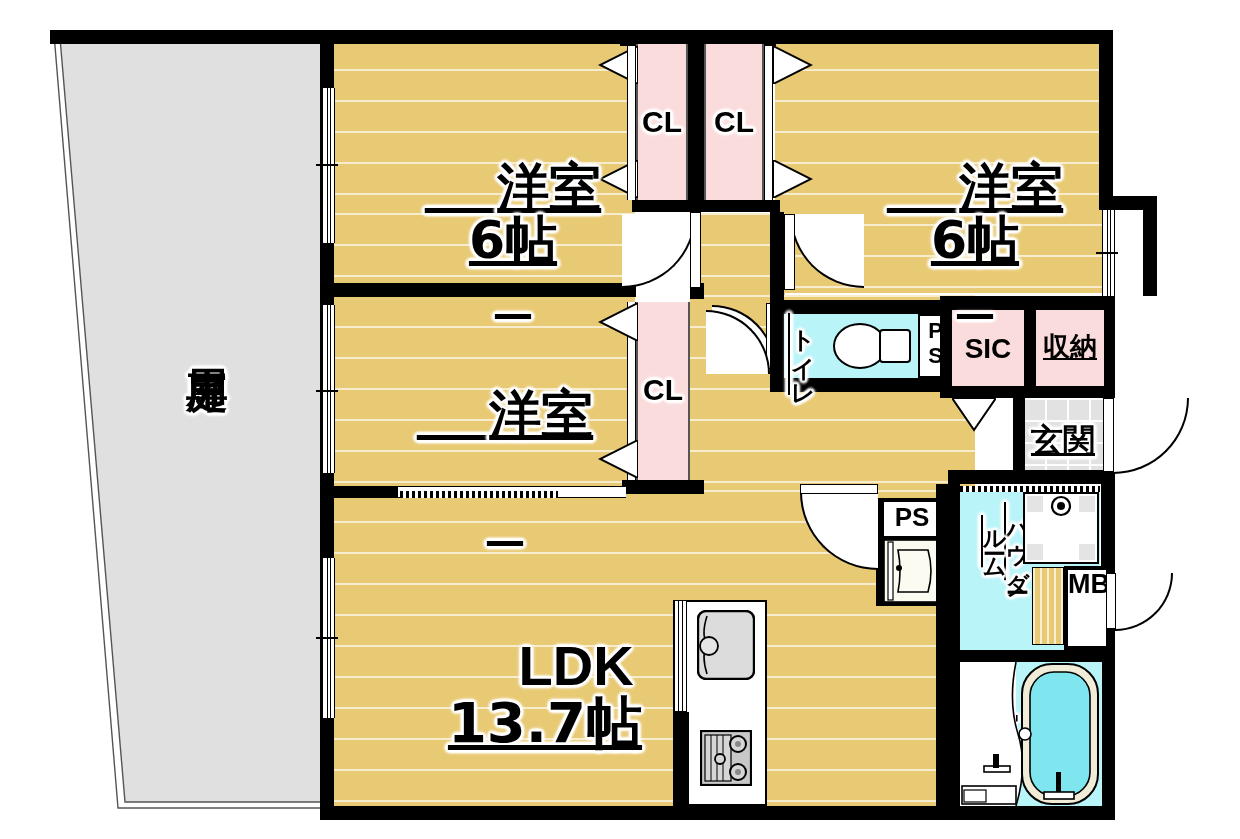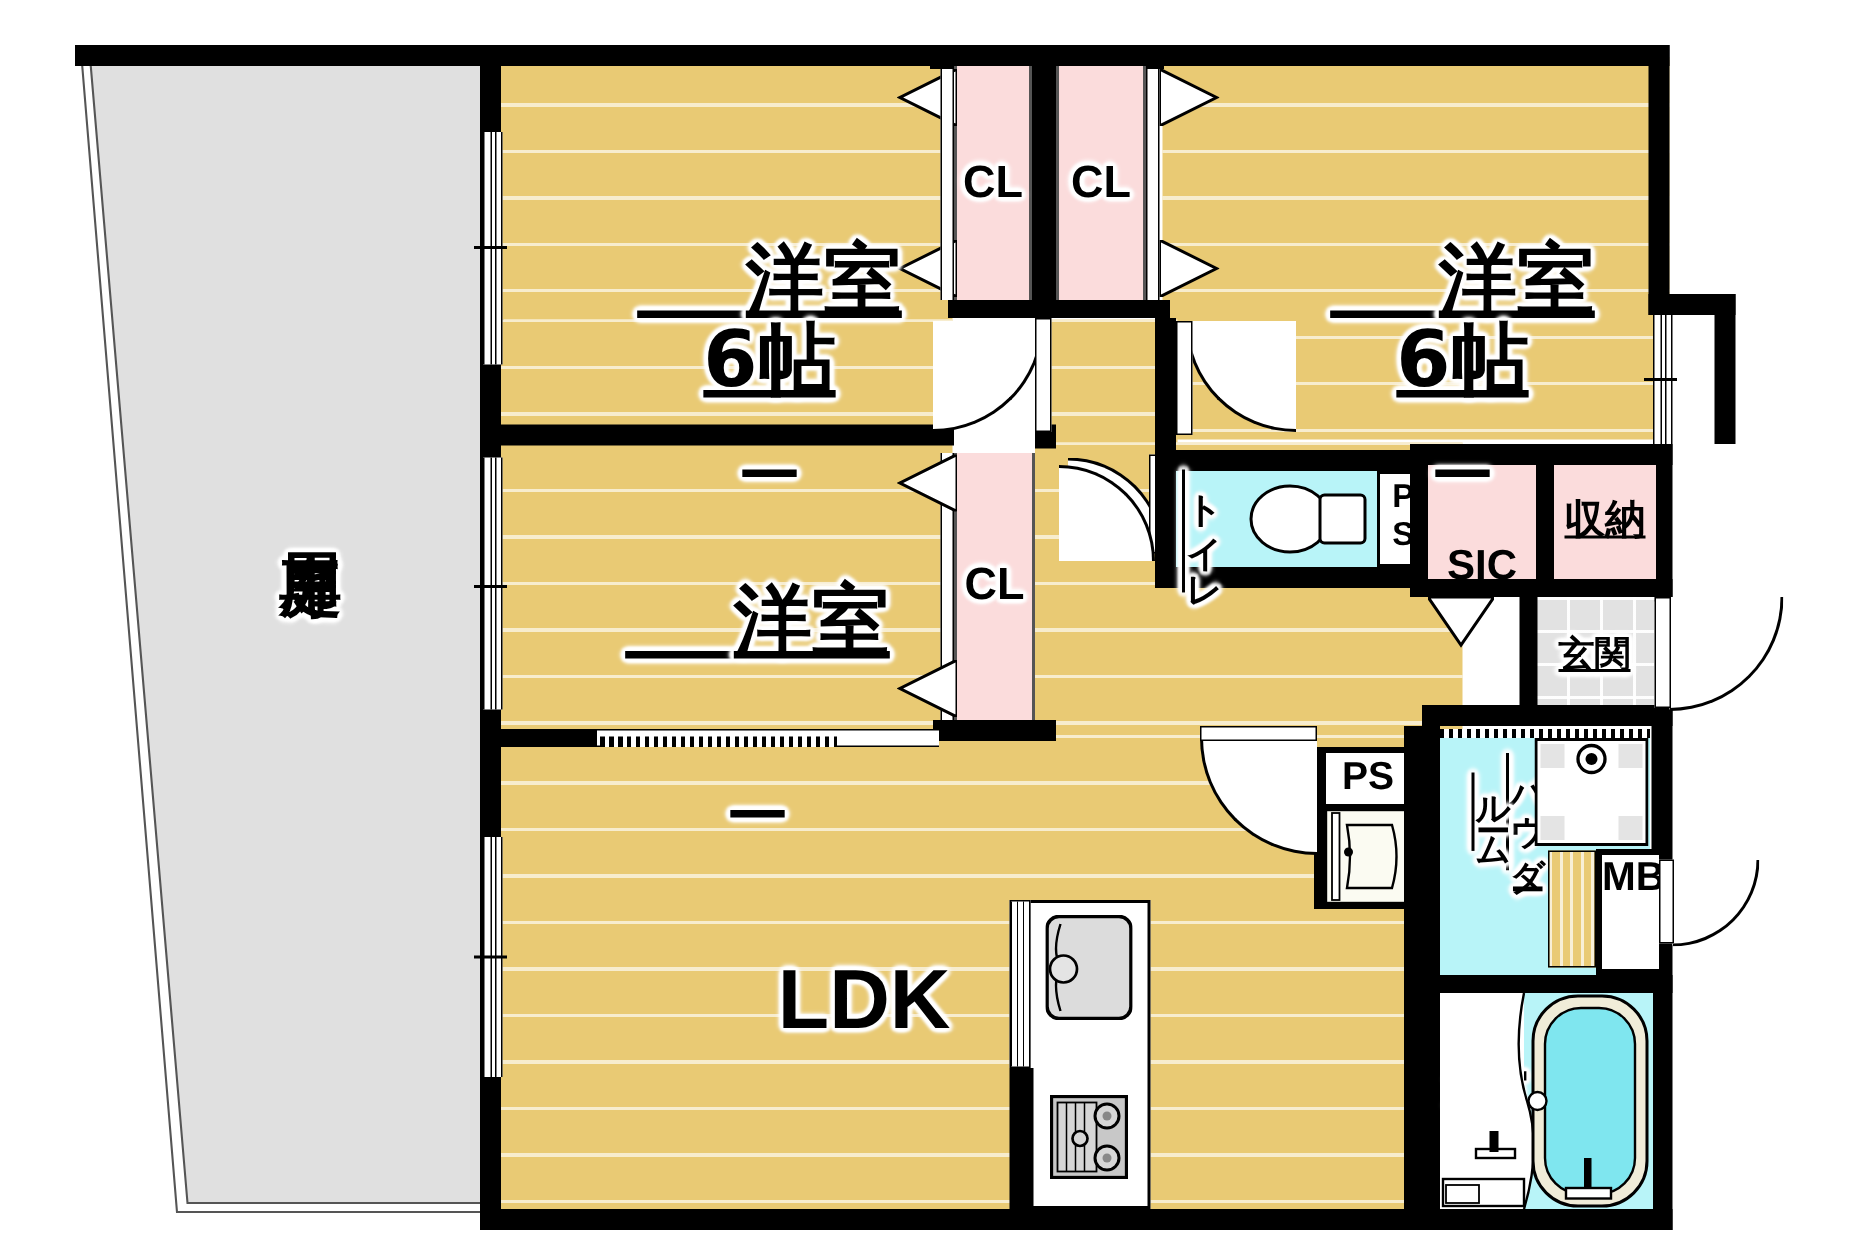--- a/index.html
+++ b/index.html
@@ -195,41 +195,41 @@
     <rect x="48" y="12" width="30" height="32" rx="3" fill="#fff" stroke="#000" stroke-width="2"></rect>
   </svg>
 
   <div class="abs" style="left:918px;top:314px;width:30px;height:64px;background:#fff;border:2px solid #000;"></div>
   <div class="lbl vert" style="left:924px;top:318px;font-size:22px;text-shadow:none;">PS</div>
 
   <div class="swing sw-tr" style="left:706px;top:310px;width:62px;height:62px;"></div>
 
   <div class="wall" style="left:948px;top:296px;width:167px;height:14px;"></div>
   <div class="room floor-pink" style="left:952px;top:310px;width:72px;height:76px;"></div>
-  <div class="lbl" style="left:952px;top:335px;width:72px;font-size:28px;text-shadow:none;margin-top:28px;">SIC</div>
+  <div class="lbl" style="left:952px;top:335px;width:72px;font-size:28px;text-shadow:none;">SIC</div>
   <div class="wall" style="left:1024px;top:300px;width:12px;height:90px;"></div>
   <div class="room floor-pink" style="left:1036px;top:310px;width:68px;height:76px;"></div>
   <div class="lbl lbl-jp" style="left:1036px;top:333px;width:68px;font-size:27px;text-shadow:none;">収納</div>
   <div class="wall" style="left:940px;top:296px;width:12px;height:94px;"></div>
   <div class="wall" style="left:940px;top:386px;width:175px;height:12px;"></div>
 
   <div class="fold" style="left:952px;top:398px;">
     <svg width="44" height="34" viewBox="0 0 44 34">
         <polygon points="0,0 44,0 22,32" fill="#fff" stroke="#000" stroke-width="2"></polygon>
       </svg>
   </div>
 
   <div class="fold" style="left:1044px;top:398px;">
     <svg width="44" height="34" viewBox="0 0 44 34">
         <polygon points="0,0 44,0 22,32" fill="#fff" stroke="#000" stroke-width="2"></polygon>
       </svg>
   </div>
 
   <div class="room floor-tile" style="left:1023px;top:398px;width:80px;height:72px;"></div>
-  <div class="lbl lbl-jp" style="left:1023px;top:424px;width:80px;font-size:24px;">玄関</div>
+  <div class="lbl lbl-jp" style="left:1023px;top:424px;width:80px;font-size:32px;">玄関</div>
   <div class="wall" style="left:1013px;top:396px;width:12px;height:78px;"></div>
   <div class="wall" style="left:948px;top:470px;width:167px;height:14px;"></div>
 
   <div class="swing sw-br" style="left:1113px;top:398px;width:74px;height:74px;"></div>
   <div class="abs" style="left:1103px;top:398px;width:11px;height:74px;background:#fff;border:1.5px solid #000;"></div>
 
   <div class="wall" style="left:946px;top:484px;width:14px;height:172px;"></div>
   <div class="room floor-cyan" style="left:960px;top:490px;width:140px;height:160px;"></div>
   <div class="lbl lbl-jp vert" style="left:983px;top:502px;font-size:23px;">パウダー
 ルーム</div>
@@ -319,16 +319,16 @@
 
   <div class="lbl lbl-jp" style="left:860px;top:108px;width:230px;font-size:52px;">
     <span>洋室</span><br><span>6帖</span>
   </div>
 
   <div class="lbl lbl-jp" style="left:380px;top:335px;width:250px;font-size:52px;">
     <span>洋室</span><br>
   </div>
 
   <div class="lbl" style="left:420px;top:580px;width:250px;font-size:56px;">
-    <span>LDK</span><br>
+    <span>LDK</span><br><span class="lbl-jp">13.7帖</span>
   </div>
 
 </div>
 
 </body></html>

